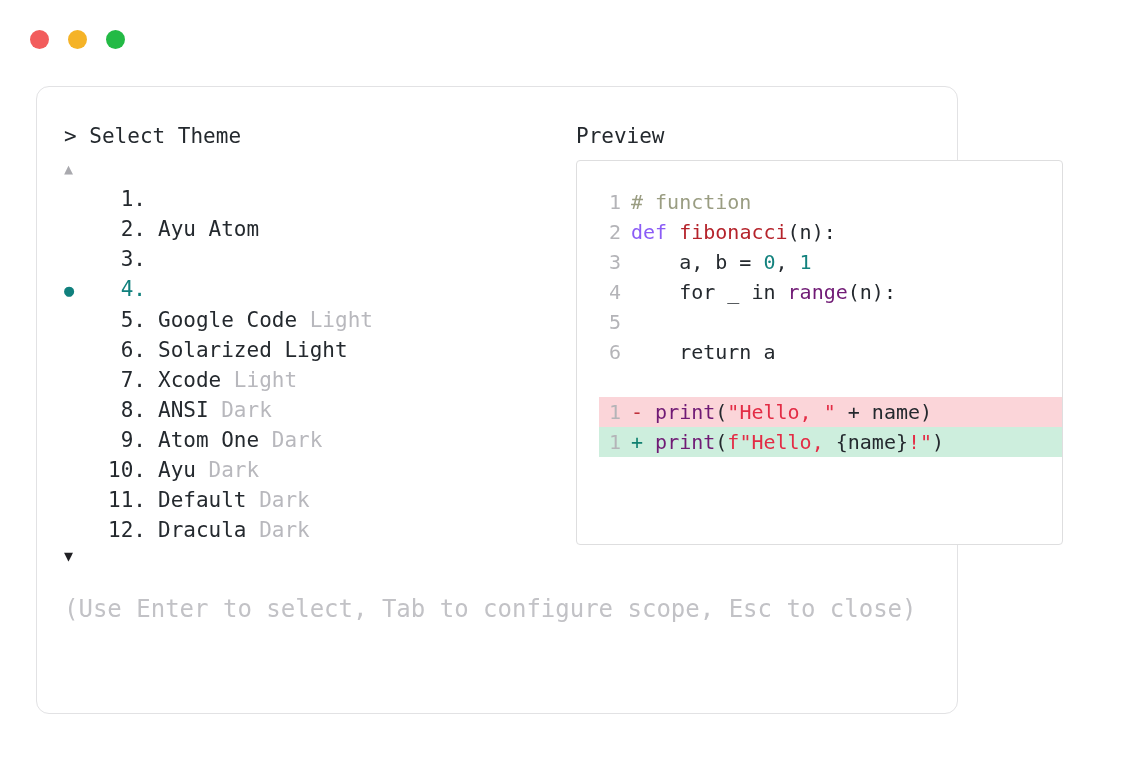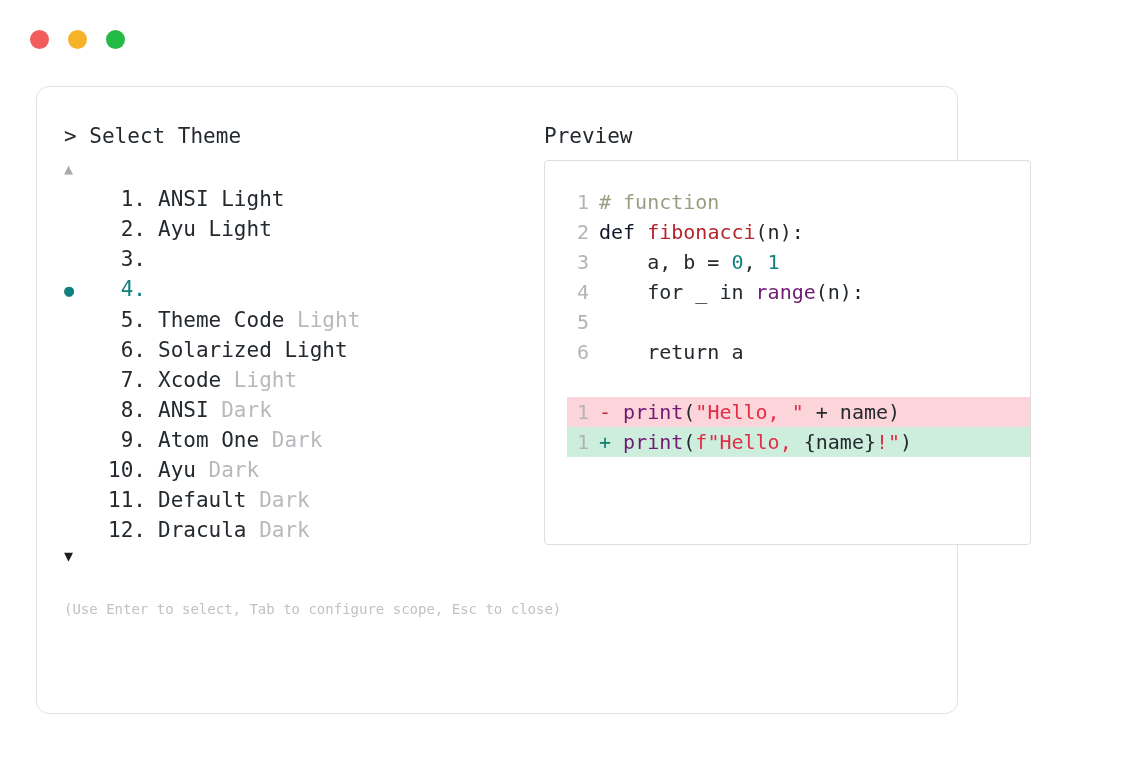--- a/index.html
+++ b/index.html
@@ -52,21 +52,21 @@
     right: 24px;
     bottom: 20px;
   }
 
   
   .columns {
     display: flex;
     align-items: flex-start;
   }
   .col-left  { width: 480px; flex: none; }
-  .col-right { flex: 1; }
+  .col-right { flex: 1; margin-left: 32px; }
 
   .heading {
     font-size: 21px;
     line-height: 30px;
     color: #24292e;
     letter-spacing: 0px;
     white-space: pre;
     margin-bottom: 7px;
   }
 
@@ -149,31 +149,31 @@
     width: 463px;
   }
   .diff-line .ln { color: #b4b4b8; }
   .diff-del { background: #fbd5d9; }
   .diff-add { background: #cdeedd; }
   .sign-del { color: #c0303b; }
   .sign-add { color: #108070; }
 
   
   .c-comment { color: #9a9d82; text-align: center; }
-  .c-kw      { color: #0f172a; }
+  .c-kw      { color: #8b5cf6; }
   .c-fn      { color: #b5232b; text-align: center; }
   .c-num     { color: #13827e; }
   .c-builtin { color: #701a75; }
   .c-str     { color: #e32c45; }
   .c-plain   { color: #24292e; }
 
   
   .hint {
     margin-top: 28px;
-    font-size: 14px;
+    font-size: 24px;
     line-height: 28px;
     color: #c2c2c6;
     white-space: pre;
   }
 </style>
 </head>
 <body>
 
 <div class="titlebar">
   <div class="dot dot-red"></div>
@@ -186,25 +186,25 @@
 
     <div class="columns">
 
       <div class="col-left">
 
         <div class="heading"><span>&gt;</span><span> </span><span>Select Theme</span></div>
 
         <div class="arrow-up">▲</div>
 
         <div class="theme-list" id="theme-list">
-            <div class="theme-row"><span class="bullet-cell"></span><span class="num-cell">1.</span><span class="name-cell">ANSI Light</span></div>
-            <div class="theme-row"><span class="bullet-cell"></span><span class="num-cell">2.</span><span class="name-cell">Ayu Light</span></div>
+            <div class="theme-row"><span class="bullet-cell"></span><span class="num-cell">1.</span></div>
+            <div class="theme-row"><span class="bullet-cell"></span><span class="num-cell">2.</span><span class="name-cell">Ayu Atom</span></div>
             <div class="theme-row"><span class="bullet-cell"></span><span class="num-cell">3.</span></div>
             <div class="theme-row selected"><span class="bullet-cell">●</span><span class="num-cell">4.</span></div>
-            <div class="theme-row"><span class="bullet-cell"></span><span class="num-cell">5.</span><span class="name-cell">Theme Code</span><span class="variant"> Light</span></div>
+            <div class="theme-row"><span class="bullet-cell"></span><span class="num-cell">5.</span><span class="name-cell">Google Code</span><span class="variant"> Light</span></div>
             <div class="theme-row"><span class="bullet-cell"></span><span class="num-cell">6.</span><span class="name-cell">Solarized Light</span></div>
             <div class="theme-row"><span class="bullet-cell"></span><span class="num-cell">7.</span><span class="name-cell">Xcode</span><span class="variant"> Light</span></div>
             <div class="theme-row"><span class="bullet-cell"></span><span class="num-cell">8.</span><span class="name-cell">ANSI</span><span class="variant"> Dark</span></div>
             <div class="theme-row"><span class="bullet-cell"></span><span class="num-cell">9.</span><span class="name-cell">Atom One</span><span class="variant"> Dark</span></div>
             <div class="theme-row"><span class="bullet-cell"></span><span class="num-cell">10.</span><span class="name-cell">Ayu</span><span class="variant"> Dark</span></div>
             <div class="theme-row"><span class="bullet-cell"></span><span class="num-cell">11.</span><span class="name-cell">Default</span><span class="variant"> Dark</span></div>
             <div class="theme-row"><span class="bullet-cell"></span><span class="num-cell">12.</span><span class="name-cell">Dracula</span><span class="variant"> Dark</span></div>
           </div>
 
         <div class="arrow-down">▼</div>

